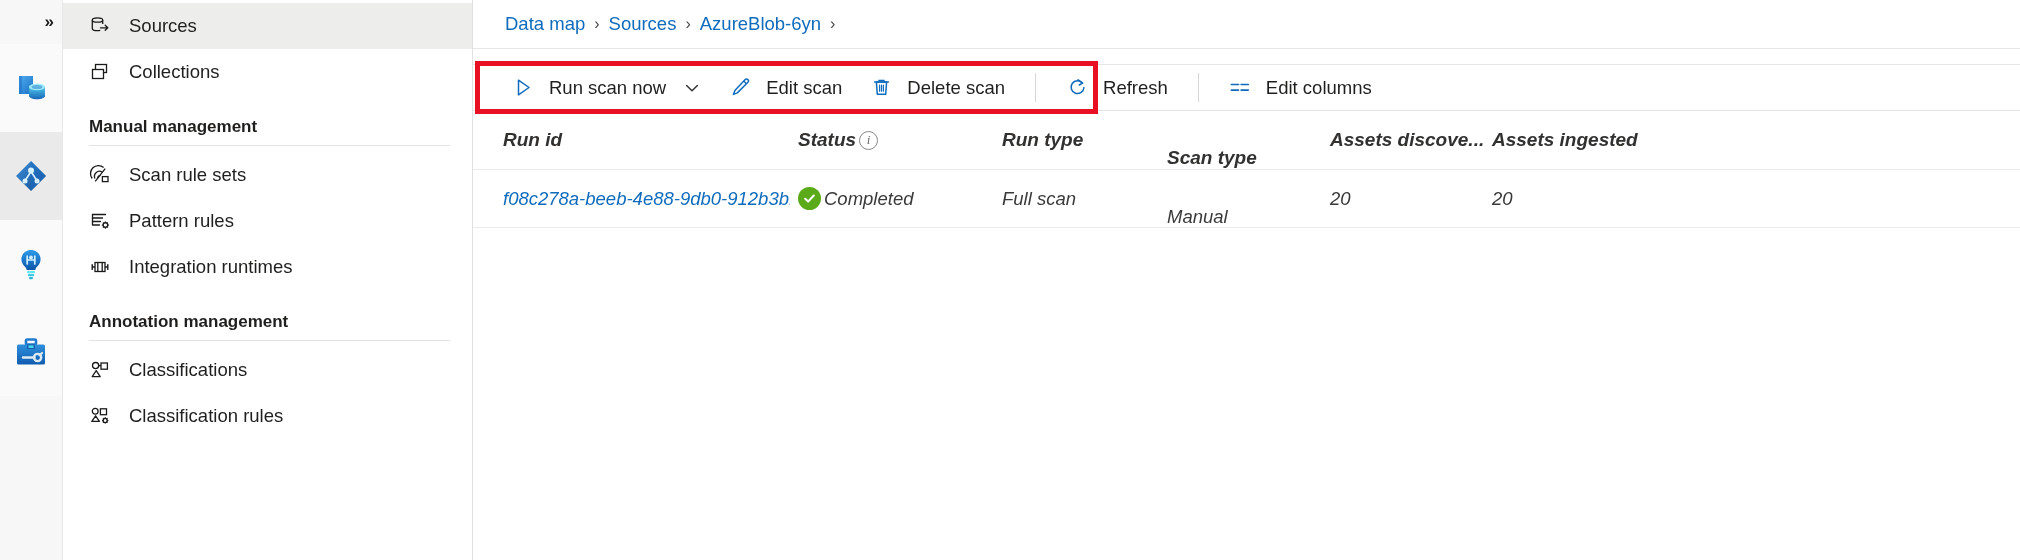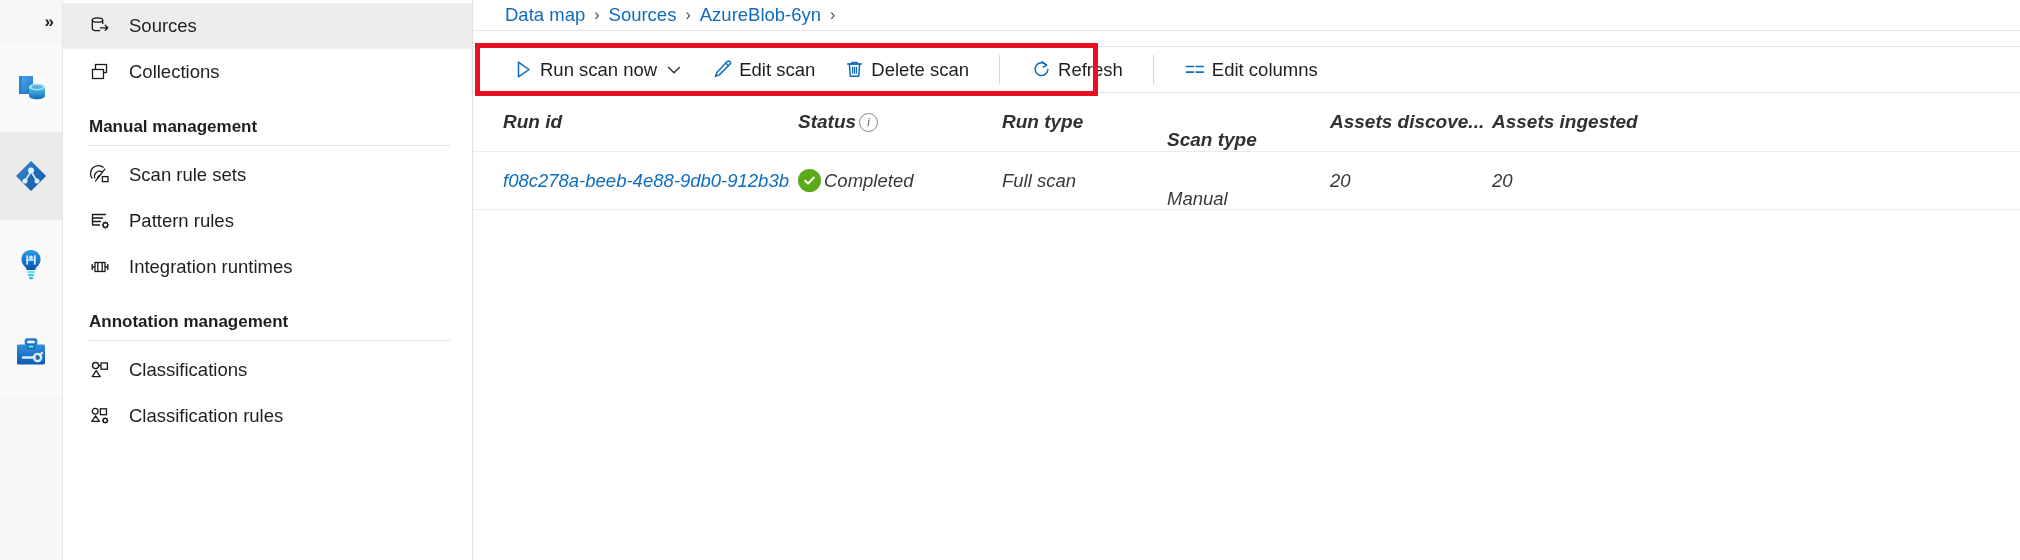--- a/index.html
+++ b/index.html
@@ -91,21 +91,21 @@
 
   
   .main {
     flex: 1 1 auto;
     height: 560px;
     background: #ffffff;
     position: relative;
     overflow: hidden;
   }
   .breadcrumb {
-    height: 31px;
+    height: 49px;
     display: flex;
     align-items: center;
     padding-left: 32px;
     gap: 9px;
     font-size: 18.5px;
     border-bottom: 1px solid #e6e6e6;
   }
   .crumb { color: #0f6cbd; cursor: pointer; white-space: nowrap; }
   .crumb-sep { color: #4a4a4a; font-size: 16px; }
 
@@ -133,21 +133,21 @@
     display: flex;
     align-items: center;
     border-top: 1px solid #e6e6e6;
     border-bottom: 1px solid #e3e3e3;
     padding-left: 25px;
   }
   .tb-btn {
     height: 45px;
     display: flex;
     align-items: center;
-    gap: 6px;
+    gap: 15px;
     padding: 0 14px;
     cursor: pointer;
     color: #201f1e;
     font-size: 18.5px;
     white-space: nowrap;
   }
   .tb-ico { display: flex; align-items: center; justify-content: center; width: 22px; height: 22px; flex: 0 0 22px; }
   .tb-chev { width: 18px; display:flex; align-items:center; justify-content:center; color:#323130; margin-left: 2px;}
   .tb-divider {
     width: 1px;

